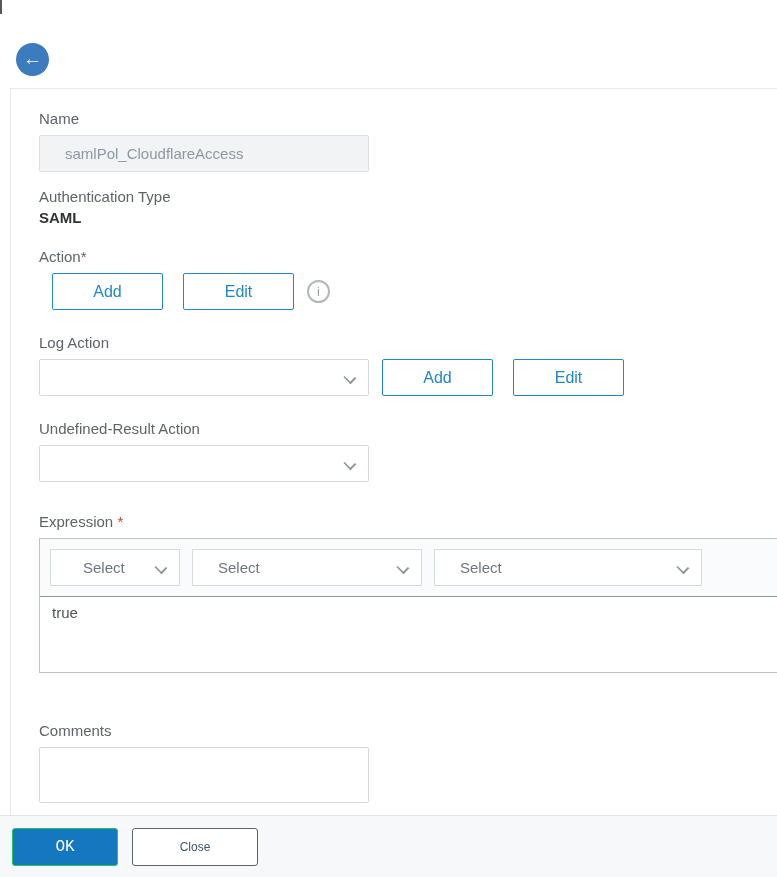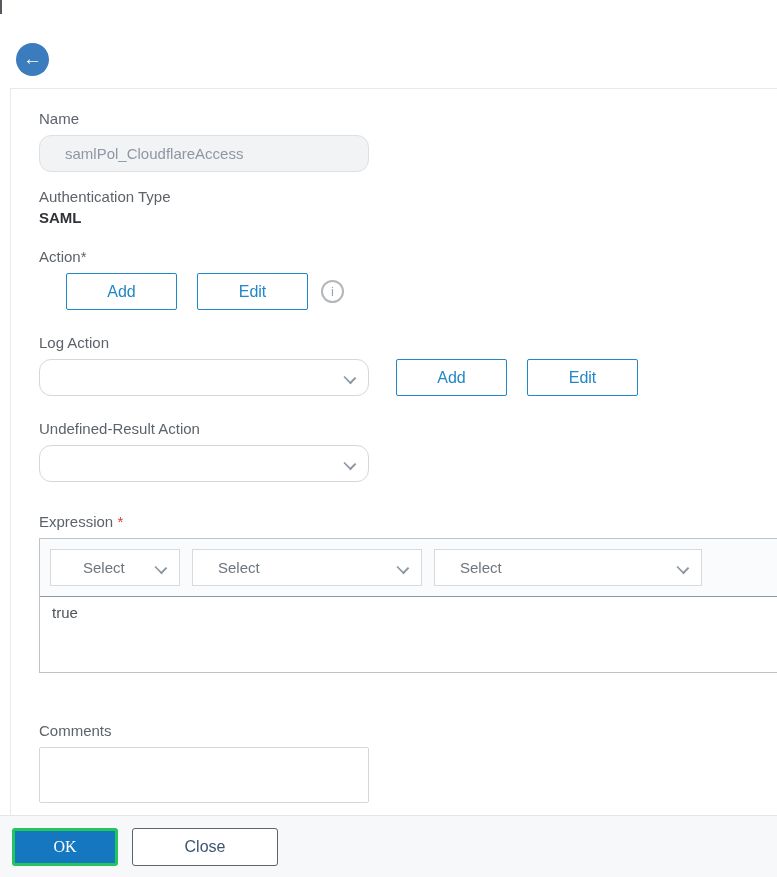--- a/index.html
+++ b/index.html
@@ -43,21 +43,21 @@
     font-size: 15px; color: #5d6369; margin-bottom: 8px;
   }
   .req-star { color: #cf4436; }
   .static-value {
     font-size: 15px; font-weight: bold; color: #2f3337;
     margin-top: 2px;
   }
 
   .text-input, .select-box {
     width: 330px; height: 37px;
-    border: 1px solid #d3d8db; border-radius: 12px;
+    border: 1px solid #d3d8db; border-radius: 2px;
     background: #ffffff;
     font-size: 15px; color: #8e97a3;
     display: flex; align-items: center;
     position: relative;
   }
   .text-input.disabled {
     background: #f1f3f4; border-color: #dde1e3;
   }
   .text-input .value, .select-box .value {
     padding-left: 25px; white-space: nowrap; overflow: hidden;
@@ -70,21 +70,21 @@
     transform: rotate(45deg) scale(1, 0.82);
     transform-origin: 60% 60%;
   }
 
   .row { display: flex; align-items: center; }
   .mb16 { margin-bottom: 16px; }
   .mb22 { margin-bottom: 22px; }
   .mb24 { margin-bottom: 24px; }
 
   .btn-outline-blue {
-    width: 111px; height: 37px; margin-left: 27px;
+    width: 111px; height: 37px; margin-left: 13px;
     background: #ffffff; border: 1px solid #2187c8; border-radius: 2px;
     color: #2187c8; font-size: 16px; font-family: "Liberation Sans", sans-serif;
     cursor: pointer;
   }
   .btn-outline-blue + .btn-outline-blue { margin-left: 20px; }
   .info-circle {
     width: 23px; height: 23px; margin-left: 13px;
     border: 2px solid #b3b7ba; border-radius: 50%;
     color: #9aa0a5; font-size: 13px;
     display: flex; align-items: center; justify-content: center;
@@ -130,28 +130,28 @@
   }
 
   
   .footer {
     position: absolute; left: 0; right: 0; bottom: 0;
     height: 62px; background: #f6f8f9; border-top: 1px solid #e3e6e8;
     display: flex; align-items: center; padding-left: 12px;
   }
   .btn-ok {
     width: 106px; height: 38px;
-    background: #1577bf; border: 3px solid #22c55e; border-radius: 3px;
-    color: #ffffff; font-size: 16px; font-family: Liberation Serif, serif;
+    background: #1577bf; border: 1px solid #22c55e; border-radius: 3px;
+    color: #ffffff; font-size: 16px; font-family: Liberation Mono, monospace;
     cursor: pointer;
   }
   .btn-close {
-    width: 146px; height: 38px; margin-left: 14px;
+    width: 126px; height: 38px; margin-left: 14px;
     background: #ffffff; border: 1px solid #5b636d; border-radius: 3px;
-    color: #3d5470; font-size: 16px; font-family: "Liberation Sans", sans-serif;
+    color: #3d5470; font-size: 12px; font-family: "Liberation Sans", sans-serif;
     cursor: pointer;
   }
 </style>
 </head>
 <body>
 
 <div class="edge-mark"></div>
 
 <div class="header">
   <div class="back-circle">

